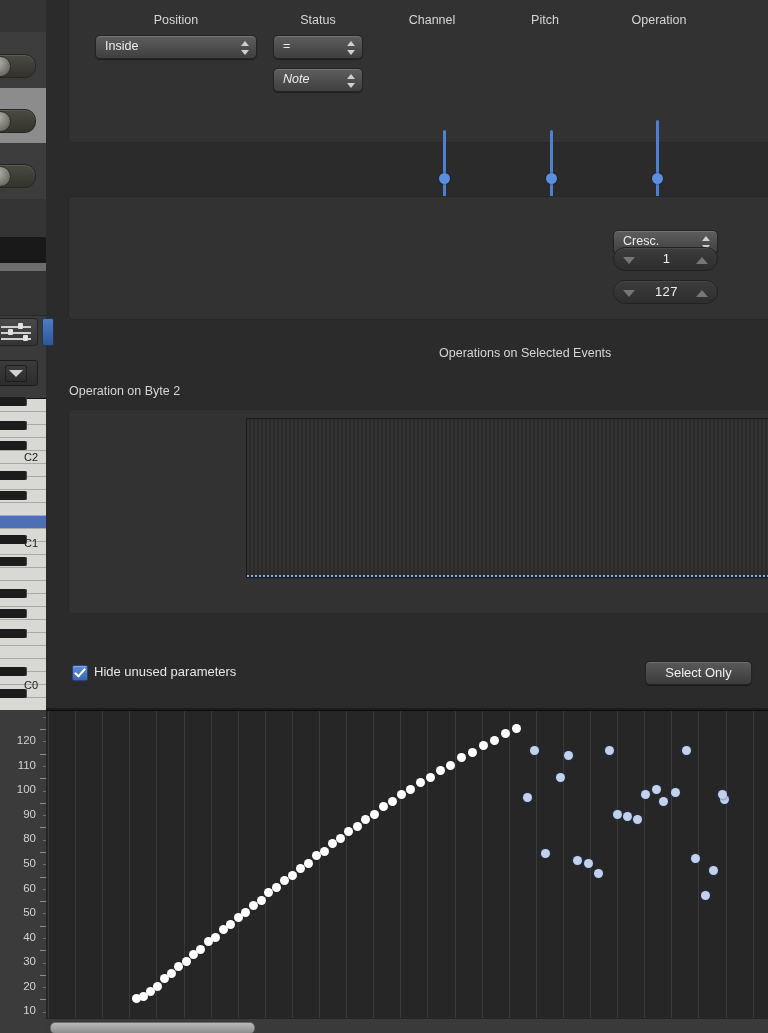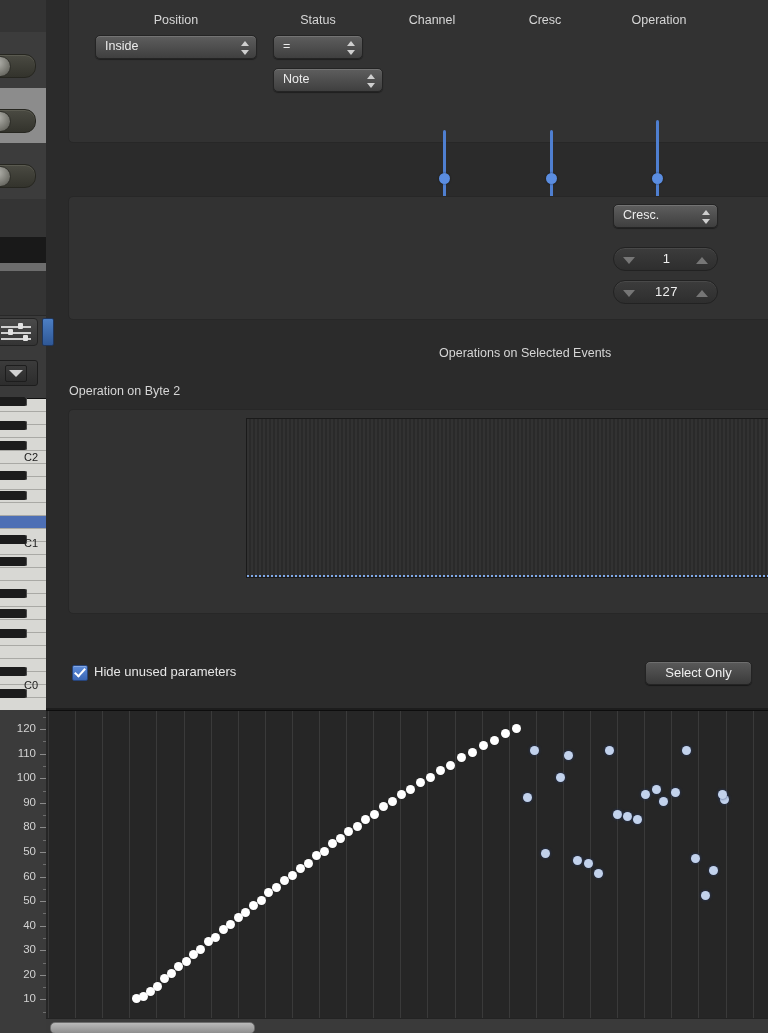--- a/index.html
+++ b/index.html
@@ -98,21 +98,21 @@
   .btn{position:absolute;height:24px;border-radius:5px;box-sizing:border-box;
        background:linear-gradient(#5a5a5a,#3b3b3b);border:1px solid #242424;
        box-shadow:inset 0 1px 0 rgba(255,255,255,.13),0 1px 1px rgba(0,0,0,.45);
        font-size:13px;color:#f0f0f0;text-align:center;line-height:22px;}
 
   
   .axis{position:absolute;left:0;top:710px;width:46px;height:323px;background:#3b3b3b;}
   .axis .tk{position:absolute;right:0;width:6px;height:1px;background:#8a8a8a;}
   .axis .tkm{position:absolute;right:0;width:3px;height:1px;background:#6d6d6d;}
   .axis .lab{position:absolute;right:10px;font-size:11.5px;color:#d2d2d2;
-             text-align:right;width:30px;}
+             text-align:right;width:30px;margin-top:12px;}
   .plot{position:absolute;left:46px;top:710px;width:722px;height:312px;
         background:#262626;border-top:1px solid #0d0d0d;overflow:hidden;}
   .plot .gl{position:absolute;top:0;bottom:0;width:1px;background:#3a3a3a;}
   .dot{position:absolute;width:9px;height:9px;border-radius:50%;}
   .dot.sel{background:#ffffff;}
   .dot.uns{background:#c2d2ec;box-shadow:0 0 3px rgba(40,60,110,.9);}
 
   .hscroll{position:absolute;left:46px;top:1018px;width:722px;height:15px;
            background:#3a3a3a;border-top:1px solid #232323;}
   .hthumb{position:absolute;top:3px;height:10px;border-radius:5px;
@@ -207,51 +207,51 @@
       <div class="klabel" style="top:280px;">C0</div>
     </div>
   </div>
 
   <div class="panel" style="top:-12px;width:720px;height:155px;">
   </div>
 
   <div class="colhead" style="left:130px;top:13px;width:92px;">Position</div>
   <div class="colhead" style="left:272px;top:13px;width:92px;">Status</div>
   <div class="colhead" style="left:386px;top:13px;width:92px;">Channel</div>
-  <div class="colhead" style="left:499px;top:13px;width:92px;">Cresc</div>
+  <div class="colhead" style="left:499px;top:13px;width:92px;">Pitch</div>
   <div class="colhead" style="left:613px;top:13px;width:92px;">Operation</div>
 
   <div class="popup" style="left:95px;top:35px;width:162px;">
     <span class="txt">Inside</span>
     <span class="arr"></span>
   </div>
   <div class="popup" style="left:273px;top:35px;width:90px;">
     <span class="txt">=</span>
     <span class="arr"></span>
   </div>
 
-  <div class="popup" style="left:273px;top:68px;width:110px;">
+  <div class="popup" style="left:273px;top:68px;width:90px;font-style:italic;">
     <span class="txt">Note</span>
     <span class="arr"></span>
   </div>
 
 
   <div class="vslider" style="left:443px;top:130px;height:75px;">
     <div class="dot" style="top:43px;"></div>
   </div>
   <div class="vslider" style="left:550px;top:130px;height:75px;">
     <div class="dot" style="top:43px;"></div>
   </div>
   <div class="vslider" style="left:656px;top:120px;height:85px;">
     <div class="dot" style="top:53px;"></div>
   </div>
 
   <div class="panel" style="top:196px;width:720px;height:124px;"></div>
 
-  <div class="popup" style="left:613px;top:204px;width:105px;">
+  <div class="popup" style="left:613px;top:230px;width:105px;">
     <span class="txt">Cresc.</span>
     <span class="arr"></span>
   </div>
   <div class="stepper" style="left:613px;top:247px;width:105px;">
     <span class="dn"></span>
     <span class="v" style="left:24px;width:57px;">1</span>
     <span class="up"></span>
   </div>
   <div class="stepper" style="left:613px;top:280px;width:105px;">
     <span class="dn"></span>

